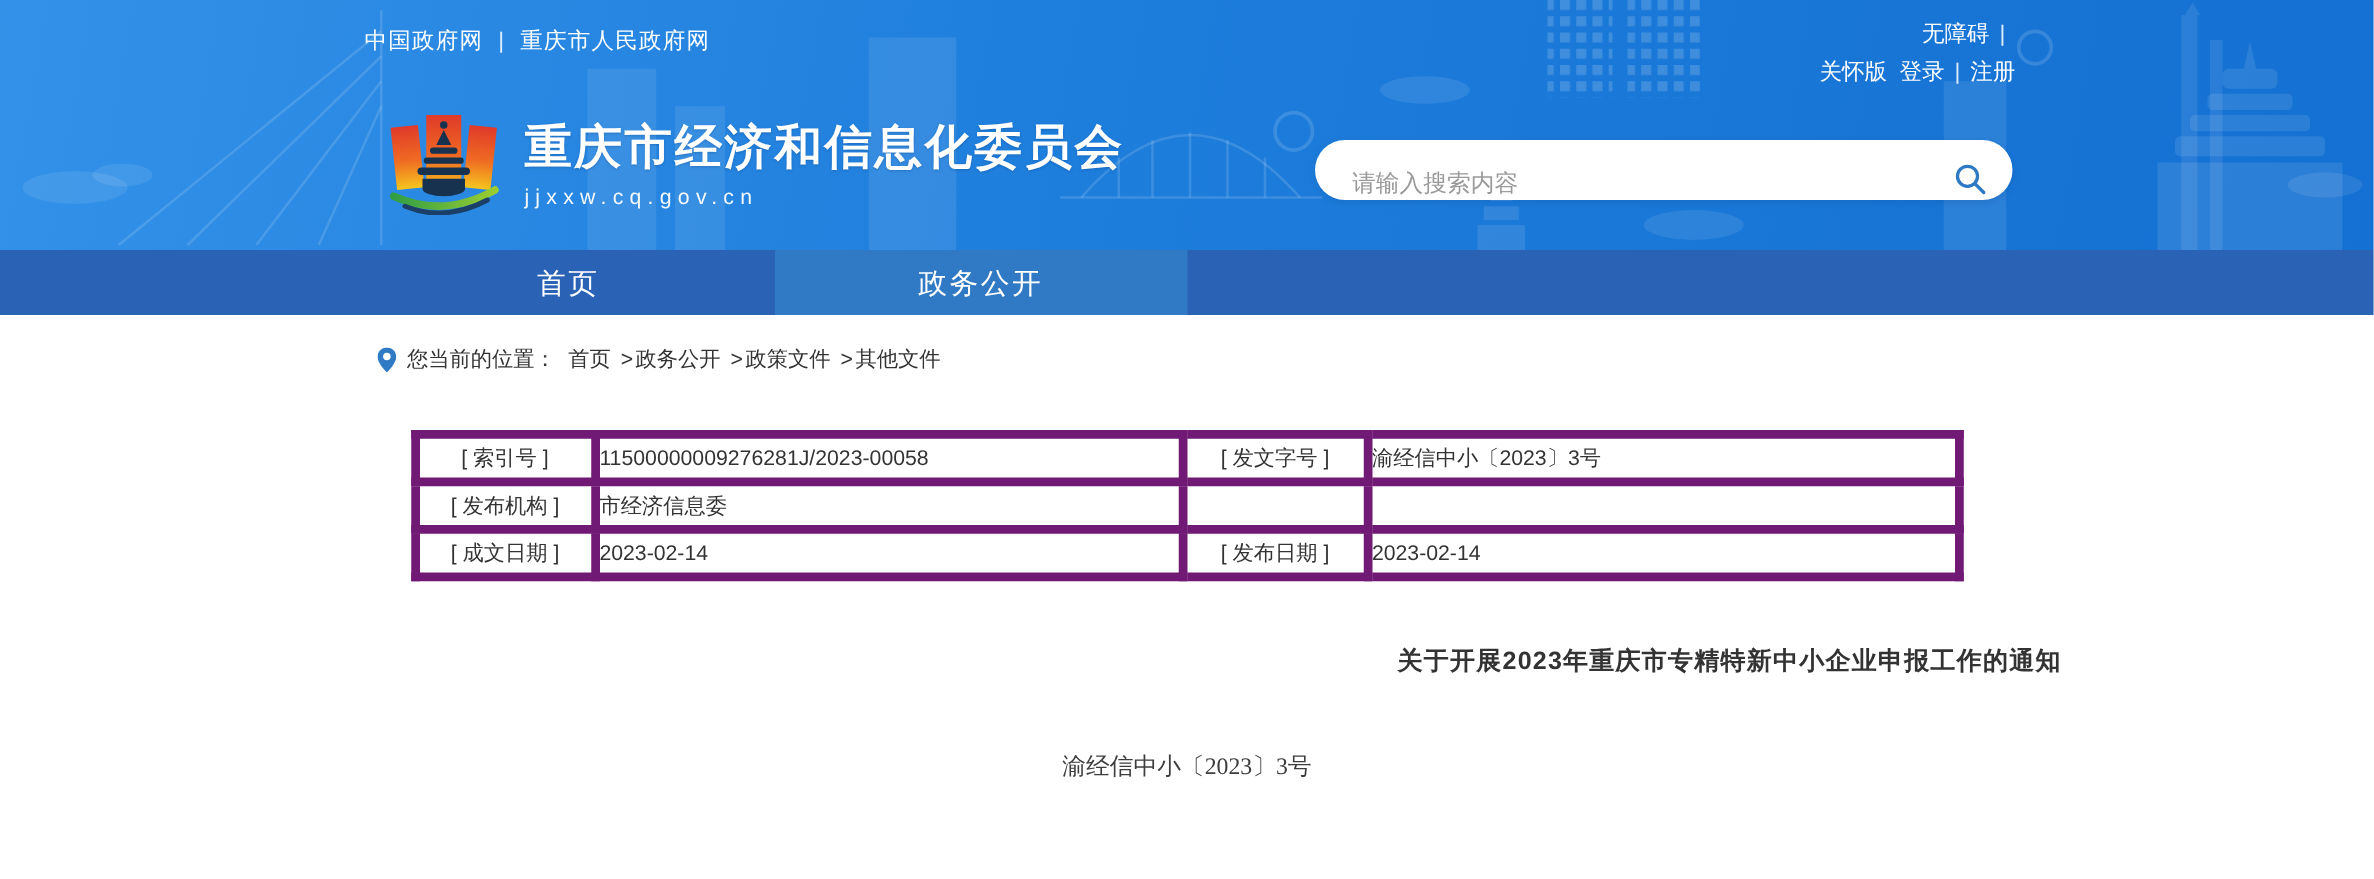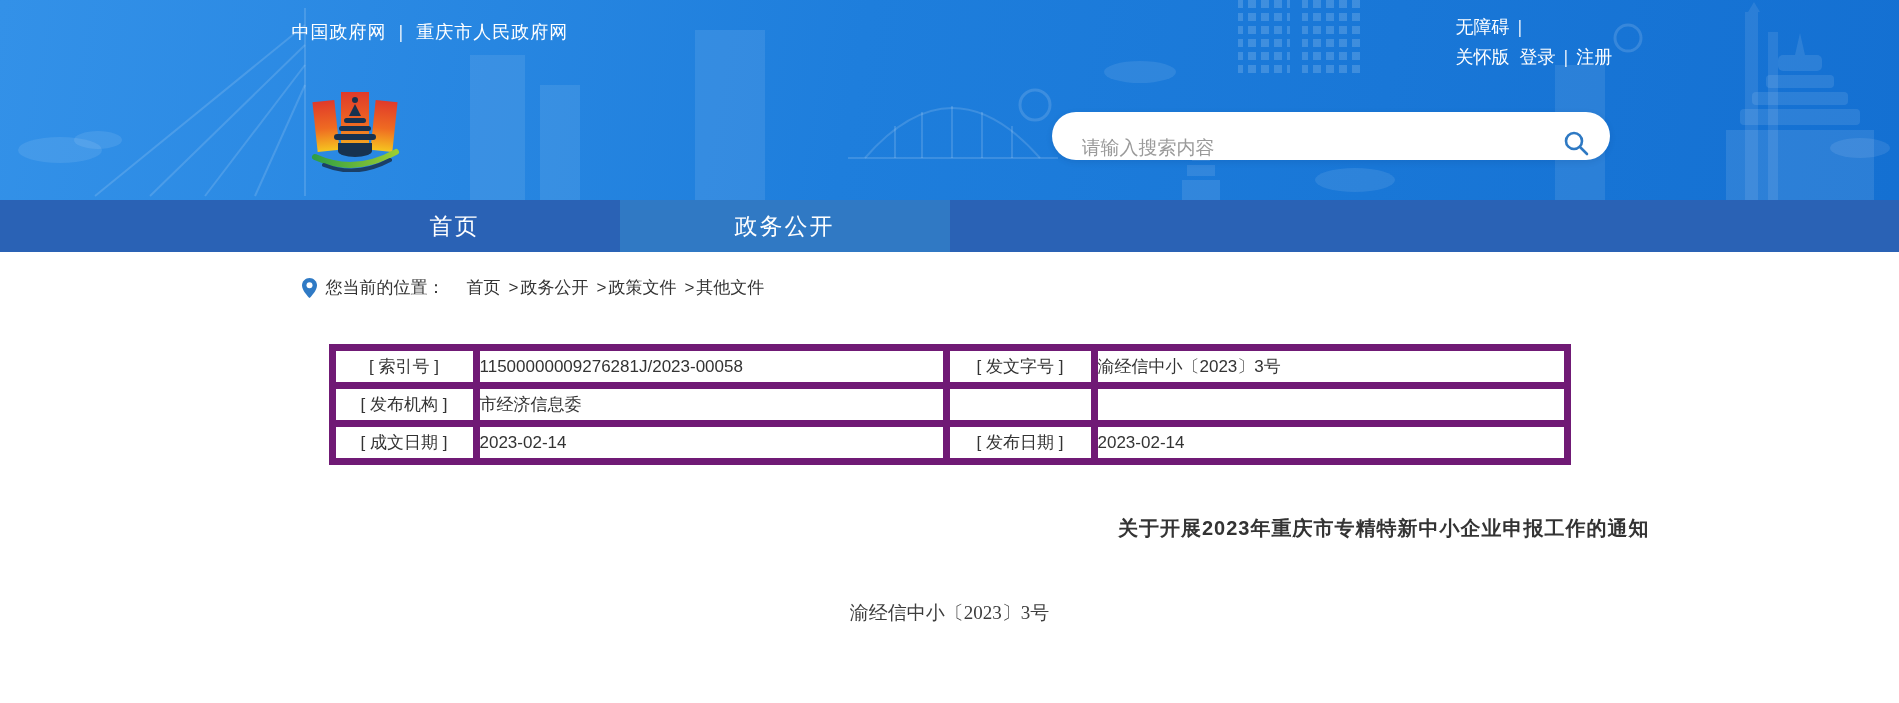--- a/index.html
+++ b/index.html
@@ -15,21 +15,21 @@
     position:relative; height:200px; overflow:hidden;
     background:linear-gradient(100deg,#3391e8 0%,#1e7edc 45%,#1470d2 100%);
   }
   .deco { position:absolute; left:0; top:0; pointer-events:none; }
   .header-inner { position:relative; width:1320px; height:100%; margin:0 auto; }
 
   .gov-links { position:absolute; left:2px; top:20px; color:#fff; font-size:18px; letter-spacing:1px; }
   .gov-links a { color:#fff; text-decoration:none; cursor:pointer; }
   .pipe { margin:0 12px; opacity:.85; }
 
-  .utility { position:absolute; left:1166px; top:12px; color:#fff; font-size:18px; line-height:30px; white-space:nowrap; }
+  .utility { position:absolute; left:1166px; top:12px; color:#fff; font-size:18px; line-height:30px; white-space:nowrap;text-align:right; }
   .utility a { color:#fff; text-decoration:none; cursor:pointer; }
   .utility .pipe { margin:0 8px; }
   .utility .gap { margin-right:10px;margin-top:31px; }
 
   .brand { position:absolute; left:18px; top:88px; display:flex; align-items:flex-start; cursor:pointer; }
   .brand-emblem { width:94px; height:84px; margin-right:18px; flex:none; }
   .brand-text { color:#fff; padding-top:10px; }
   .site-name { font-size:38px; font-weight:bold; letter-spacing:2px; line-height:1.1;
                text-shadow:0 1px 2px rgba(0,40,90,.25); }
   .site-url { margin-top:8px; font-size:17px; letter-spacing:5px; opacity:.95; }
@@ -58,21 +58,21 @@
   .nav-item.active { background:#3079c4; }
   .nav-sep { position:absolute; right:0; top:13px; width:1px; height:26px; background:rgba(255,255,255,.35); }
 
   
   .breadcrumb {
     width:1320px; margin:24px auto 0; padding-left:12px;
     display:flex; align-items:center; font-size:17px; color:#333;
   }
   .breadcrumb .pin { width:15px; height:20px; margin-right:9px; flex:none; }
   .breadcrumb a { color:#333; text-decoration:none; cursor:pointer; }
-  .crumb-prefix { margin-right:22px; }
+  .crumb-prefix { margin-right:10px; }
   .crumb-sep { margin:0 2px 0 8px; color:#333; }
 
   .doc-table {
     width:1235px; margin:45px auto 0; border-collapse:collapse; table-layout:fixed;
     font-size:17px; color:#333;
   }
   .doc-table td { border:7px solid #701a75; height:38px; padding:0; }
   .meta-label { text-align:center; }
   .meta-value { padding-left:18px; }
   .col-l1 { width:144px; } .col-v1 { width:470px; } .col-l2 { width:148px; } .col-v2 { width:473px; }
@@ -180,20 +180,24 @@
             <circle cx="47" cy="12" r="3"></circle>
             <polygon points="47,16 41,28 53,28"></polygon>
             <rect x="36" y="30" width="22" height="5" rx="2.5"></rect>
             <rect x="31" y="38" width="32" height="5" rx="2.5"></rect>
             <rect x="26" y="46" width="42" height="6" rx="3"></rect>
             <path d="M30 55 h34 v8 a17 6 0 0 1 -34 0 z"></path>
           </g>
           <path d="M7 69 Q47 87 88 64" stroke="url(#grn)" stroke-width="6" fill="none" stroke-linecap="round"></path>
           <path d="M16 77 Q48 90 82 72" stroke="#1b3f66" stroke-width="4" fill="none" stroke-linecap="round"></path>
         </svg>
+        <div class="brand-text">
+          <div class="site-name">重庆市经济和信息化委员会</div>
+          <div class="site-url">jjxxw.cq.gov.cn</div>
+        </div>
       </div>
 
       <div class="search-box">
         <input class="search-input" type="text" placeholder="请输入搜索内容" style="">
         <button class="search-btn">
           <svg width="27" height="27" viewBox="0 0 27 27">
             <circle cx="11" cy="11" r="8" stroke="#2e79c3" stroke-width="2.6" fill="none"></circle>
             <line x1="17" y1="17" x2="24" y2="24" stroke="#2e79c3" stroke-width="2.6" stroke-linecap="round"></line>
           </svg>
         </button>

